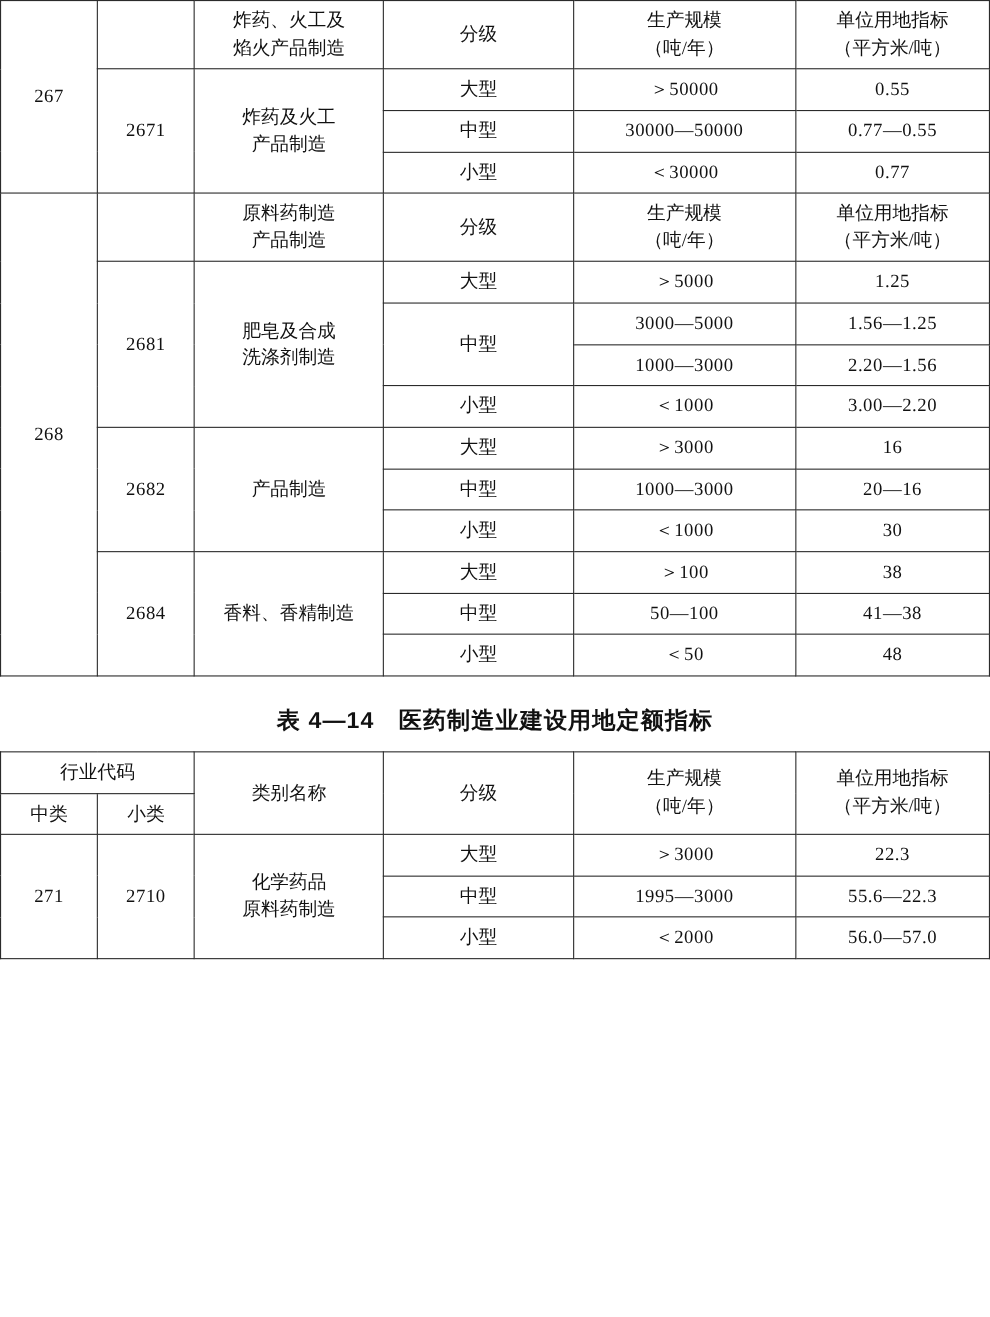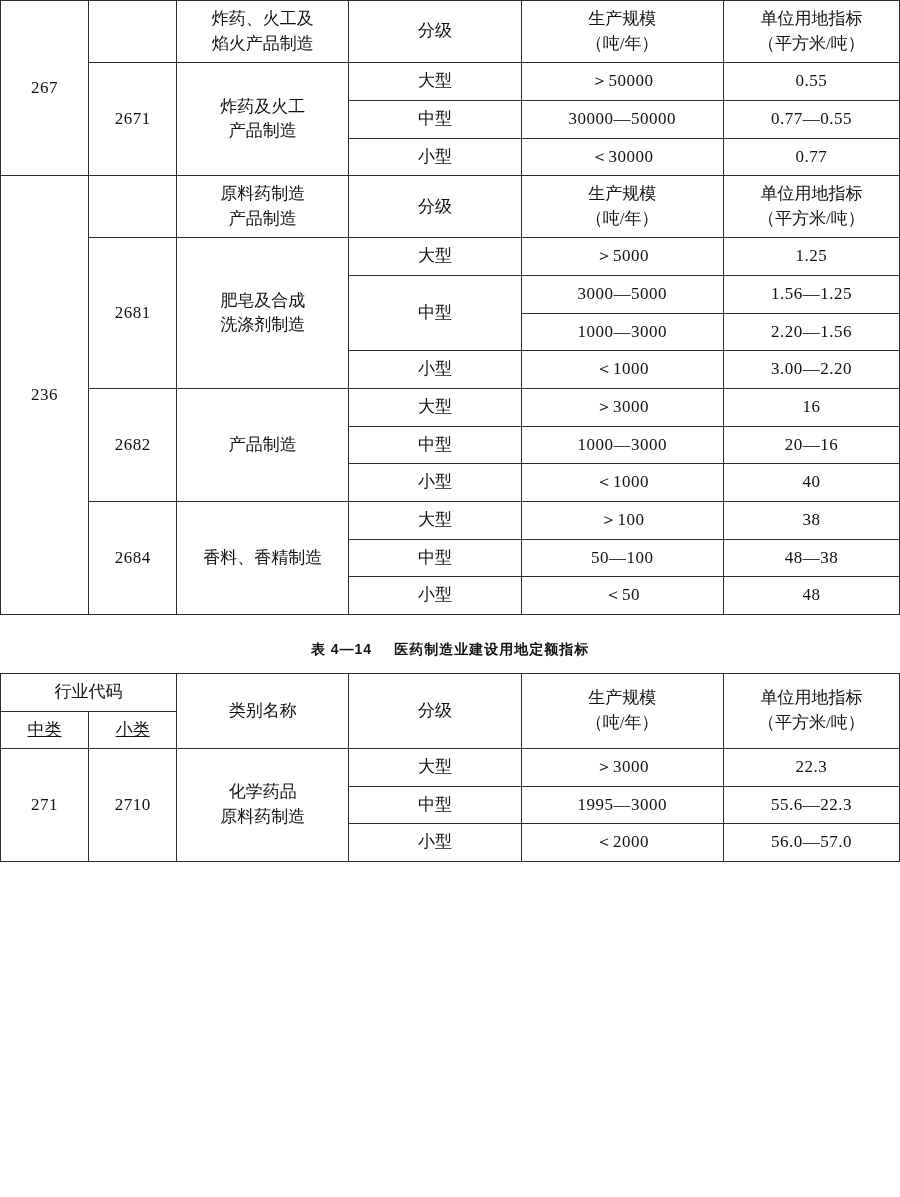--- a/index.html
+++ b/index.html
@@ -48,36 +48,35 @@
     margin-left: 14px;
   }
   .cjk {
     font-family: "Liberation Serif", "DejaVu Serif", serif;
   }
   .two-line {
     line-height: 1.5;
   }
   .table-title {
     text-align: center;
-    font-size: 14px;
+    font-size: 21px;
     font-weight: bold;
     font-family: "Liberation Sans", sans-serif;
     margin: 26px 0 14px 0;
     letter-spacing: 1px;
   }
   .table-title .gap {
     display: inline-block;
     width: 22px;
   }
   .topcut {
     
   }
   .hdr-sub {
     font-size: 17px;
-    text-decoration: underline;
   }
   .nowrap { white-space: nowrap; }
 </style>
 </head>
 <body>
 
 <div class="page">
 
   <table class="doc-table topcut">
     <colgroup>
@@ -123,21 +122,21 @@
         <td class="num">30000—50000</td>
         <td class="num">0.77—0.55</td>
       </tr>
       <tr>
         <td class="cjk">小型</td>
         <td class="num">＜30000</td>
         <td class="num">0.77</td>
       </tr>
 
       <tr>
-        <td rowspan="11" class="num">236</td>
+        <td rowspan="11" class="num">268</td>
         <td></td>
         <td class="cjk two-line">
           <div>原料药制造</div>
           <div>产品制造</div>
         </td>
         <td class="cjk">分级</td>
         <td class="cjk two-line">
           <div>生产规模</div>
           <div>（吨/年）</div>
         </td>
@@ -180,34 +179,34 @@
         <td class="num">16</td>
       </tr>
       <tr>
         <td class="cjk">中型</td>
         <td class="num">1000—3000</td>
         <td class="num">20—16</td>
       </tr>
       <tr>
         <td class="cjk">小型</td>
         <td class="num">＜1000</td>
-        <td class="num">40</td>
+        <td class="num">30</td>
       </tr>
 
       <tr>
         <td rowspan="3" class="num">2684</td>
         <td rowspan="3" class="cjk nowrap">香料、香精制造</td>
         <td class="cjk">大型</td>
         <td class="num">＞100</td>
         <td class="num">38</td>
       </tr>
       <tr>
         <td class="cjk">中型</td>
         <td class="num">50—100</td>
-        <td class="num">48—38</td>
+        <td class="num">41—38</td>
       </tr>
       <tr>
         <td class="cjk">小型</td>
         <td class="num">＜50</td>
         <td class="num">48</td>
       </tr>
     </tbody>
   </table>
 
   <div class="table-title">

